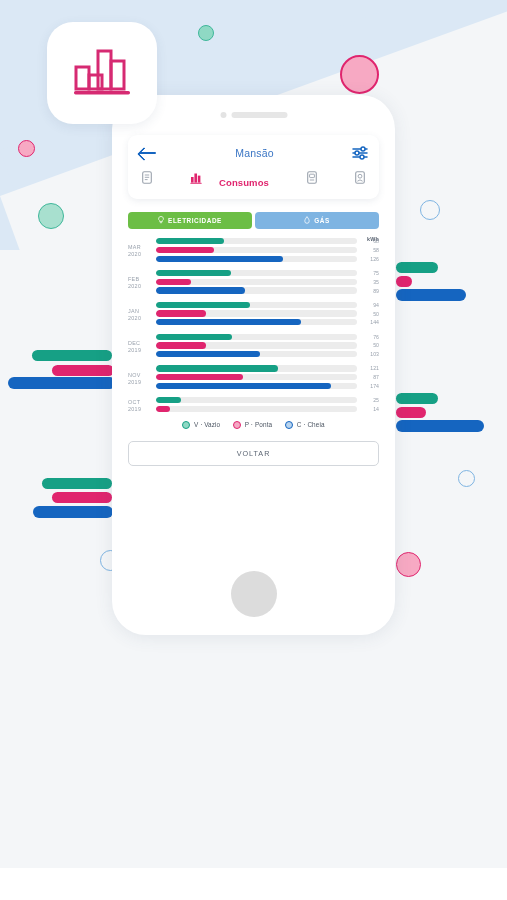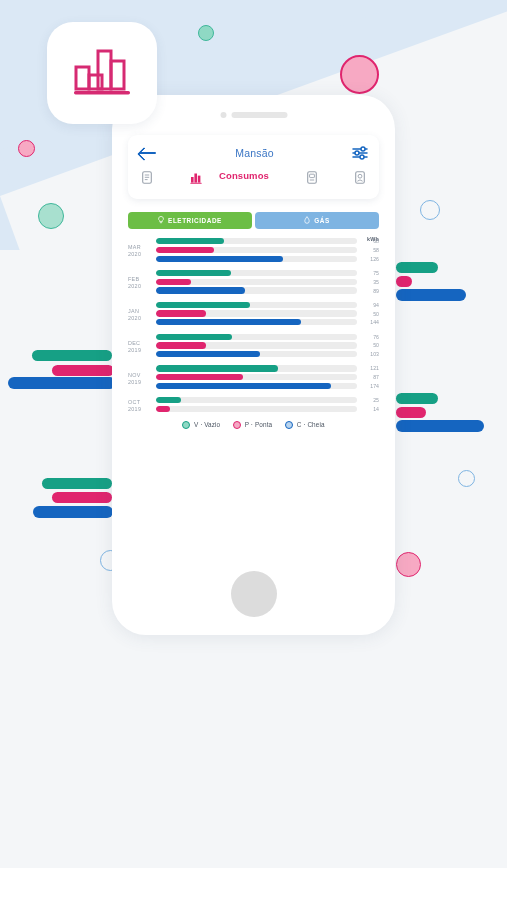--- a/index.html
+++ b/index.html
@@ -164,21 +164,21 @@
 
   .tabbar {
     display: flex;
     align-items: center;
     justify-content: space-between;
     height: 28px;
     padding: 0 3px;
   }
   .tab {
     display: flex;
-    align-items: flex-start;
+    align-items: flex-end;
     gap: 16px;
     cursor: pointer;
   }
   .tab-label {
     font-size: 9.5px;
     font-weight: bold;
     color: #e0256e;
     letter-spacing: .1px;
   }
 
@@ -609,20 +609,21 @@
           <div class="legend-item">
             <span class="legend-dot" style="background: rgb(245, 168, 196); border-color: rgb(224, 37, 110);"></span>
             <span class="legend-text">P · Ponta</span>
           </div>
           <div class="legend-item">
             <span class="legend-dot" style="background: rgb(184, 212, 239); border-color: rgb(21, 101, 192);"></span>
             <span class="legend-text">C · Cheia</span>
           </div>
         </div>
 
+      <button class="voltar">VOLTAR</button>
     </div>
 
     <div class="phone-home"></div>
   </div>
 
   <div class="app-logo">
     <span>
       <svg width="58" height="52" viewBox="0 0 58 52">
         <rect x="3" y="22" width="13" height="22" fill="none" stroke="#d62a72" stroke-width="3"></rect>
         <rect x="16" y="30" width="13" height="14" fill="none" stroke="#d62a72" stroke-width="3"></rect>

